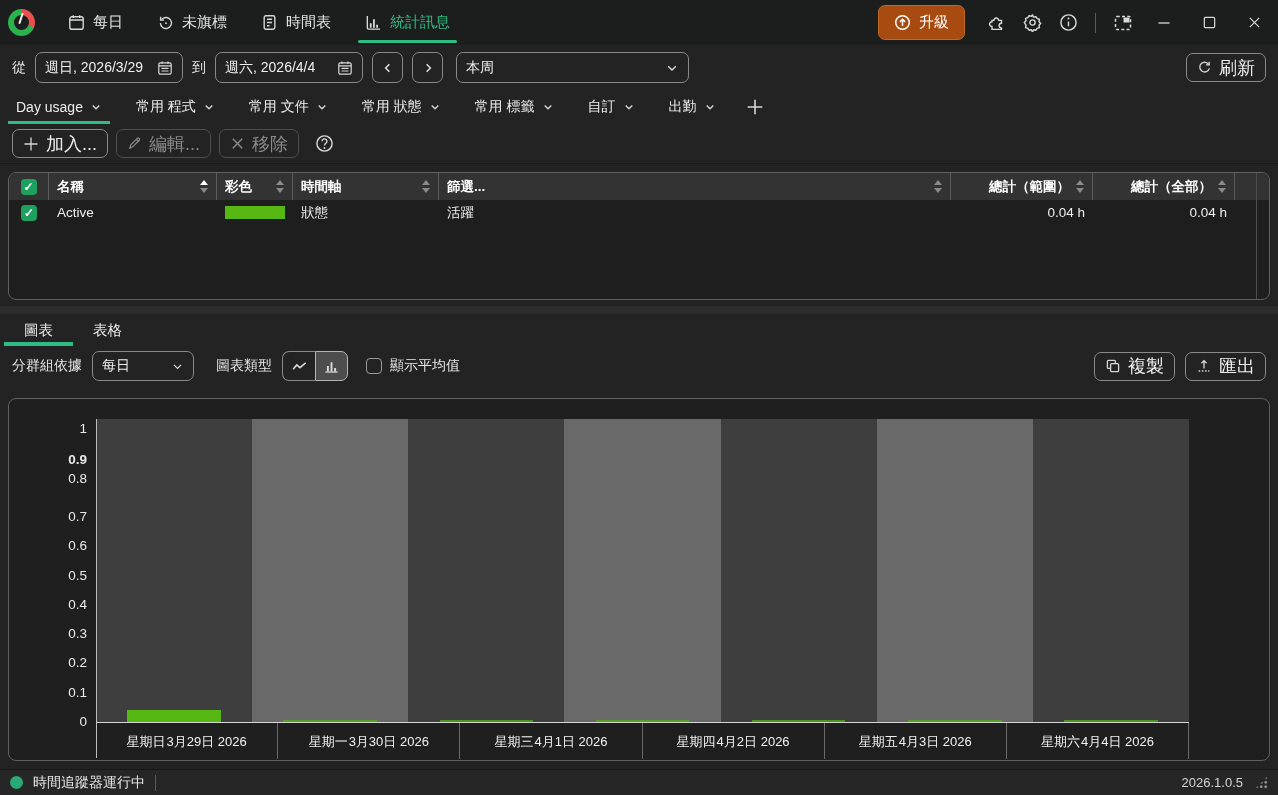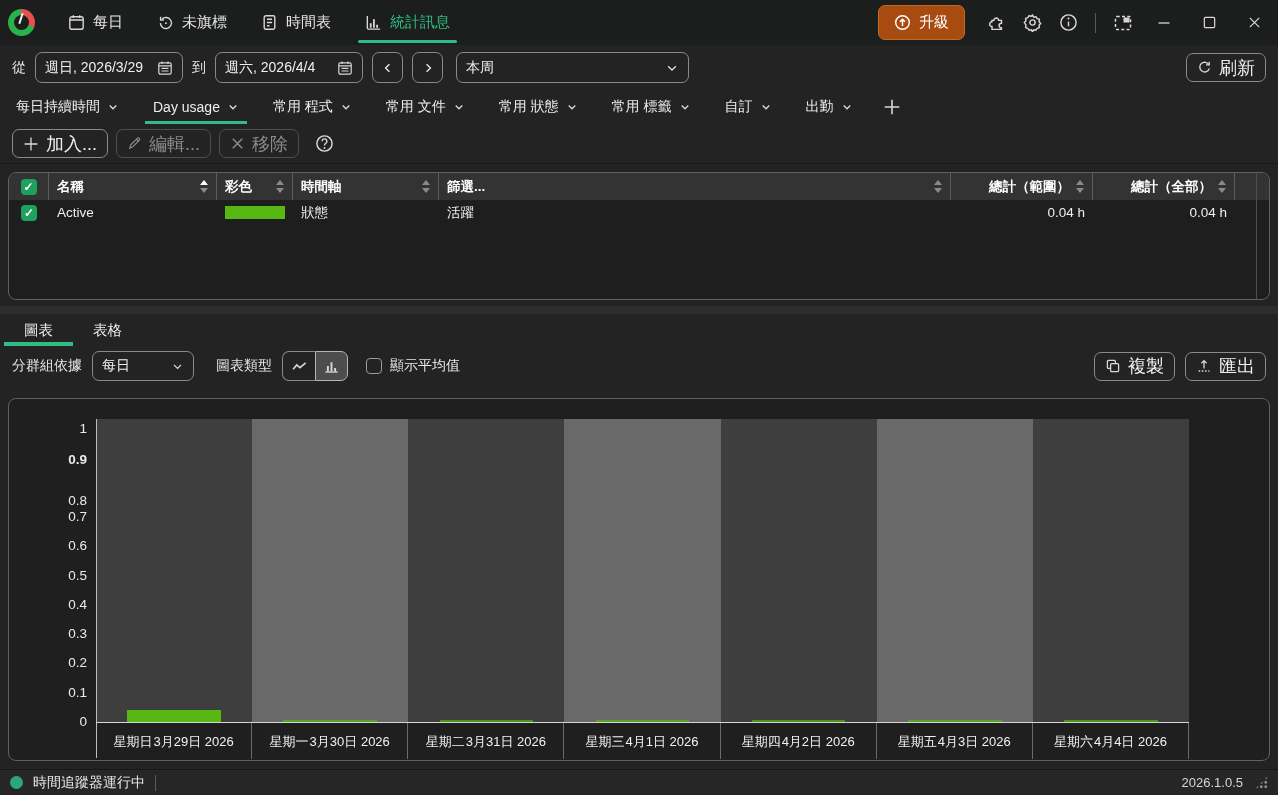--- a/index.html
+++ b/index.html
@@ -266,28 +266,20 @@
       <svg width="15" height="15" viewBox="0 0 16 16" fill="none" stroke="currentColor" stroke-width="1.4">
           <path d="M12.8 5.2A5.2 5.2 0 1 0 13.2 9"></path>
           <path d="M13 1.8v3.4H9.6"></path>
         </svg>
     </span>
     <span>刷新</span>
   </button>
 </div>
 
 <div class="stattabs">
-  <div class="stab">
-    <span>每日持續時間</span>
-    <span class="ic">
-        <svg width="12" height="12" viewBox="0 0 16 16" fill="none" stroke="currentColor" stroke-width="1.8">
-          <path d="M3.6 6l4.4 4.4L12.4 6"></path>
-        </svg>
-      </span>
-  </div>
   <div class="stab active">
     <span>Day usage</span>
     <span class="ic">
         <svg width="12" height="12" viewBox="0 0 16 16" fill="none" stroke="currentColor" stroke-width="1.8">
           <path d="M3.6 6l4.4 4.4L12.4 6"></path>
         </svg>
       </span>
   </div>
   <div class="stab">
     <span>常用 程式</span>
@@ -519,21 +511,21 @@
 <div class="chartpanel">
   <div id="ylabels">
       <div class="ylab" style="top: 315px;">0</div>
       <div class="ylab" style="top: 285.7px;">0.1</div>
       <div class="ylab" style="top: 256.4px;">0.2</div>
       <div class="ylab" style="top: 227.1px;">0.3</div>
       <div class="ylab" style="top: 197.8px;">0.4</div>
       <div class="ylab" style="top: 168.5px;">0.5</div>
       <div class="ylab" style="top: 139.2px;">0.6</div>
       <div class="ylab" style="top: 109.9px;">0.7</div>
-      <div class="ylab" style="top: 94px;">0.8</div>
+      <div class="ylab" style="top: 72px;">0.8</div>
       <div class="ylab" style="top: 53px; font-weight: bold;">0.9</div>
       <div class="ylab" style="top: 22px;">1</div>
     </div>
   <div id="gridlayer">
       <div class="gridline" style="top: 293.7px;"></div>
       <div class="gridline" style="top: 264.4px;"></div>
       <div class="gridline" style="top: 235.1px;"></div>
       <div class="gridline" style="top: 205.8px;"></div>
       <div class="gridline" style="top: 176.5px;"></div>
       <div class="gridline" style="top: 147.2px;"></div>
@@ -570,24 +562,20 @@
   <div class="xlabels" id="xlabels">
       <div class="xcell">
         <div>星期日</div>
         <div>3月29日 2026</div>
       </div>
       <div class="xcell">
         <div>星期一</div>
         <div>3月30日 2026</div>
       </div>
       <div class="xcell">
-        <div>星期二</div>
-        <div>3月31日 2026</div>
-      </div>
-      <div class="xcell">
         <div>星期三</div>
         <div>4月1日 2026</div>
       </div>
       <div class="xcell">
         <div>星期四</div>
         <div>4月2日 2026</div>
       </div>
       <div class="xcell">
         <div>星期五</div>
         <div>4月3日 2026</div>

